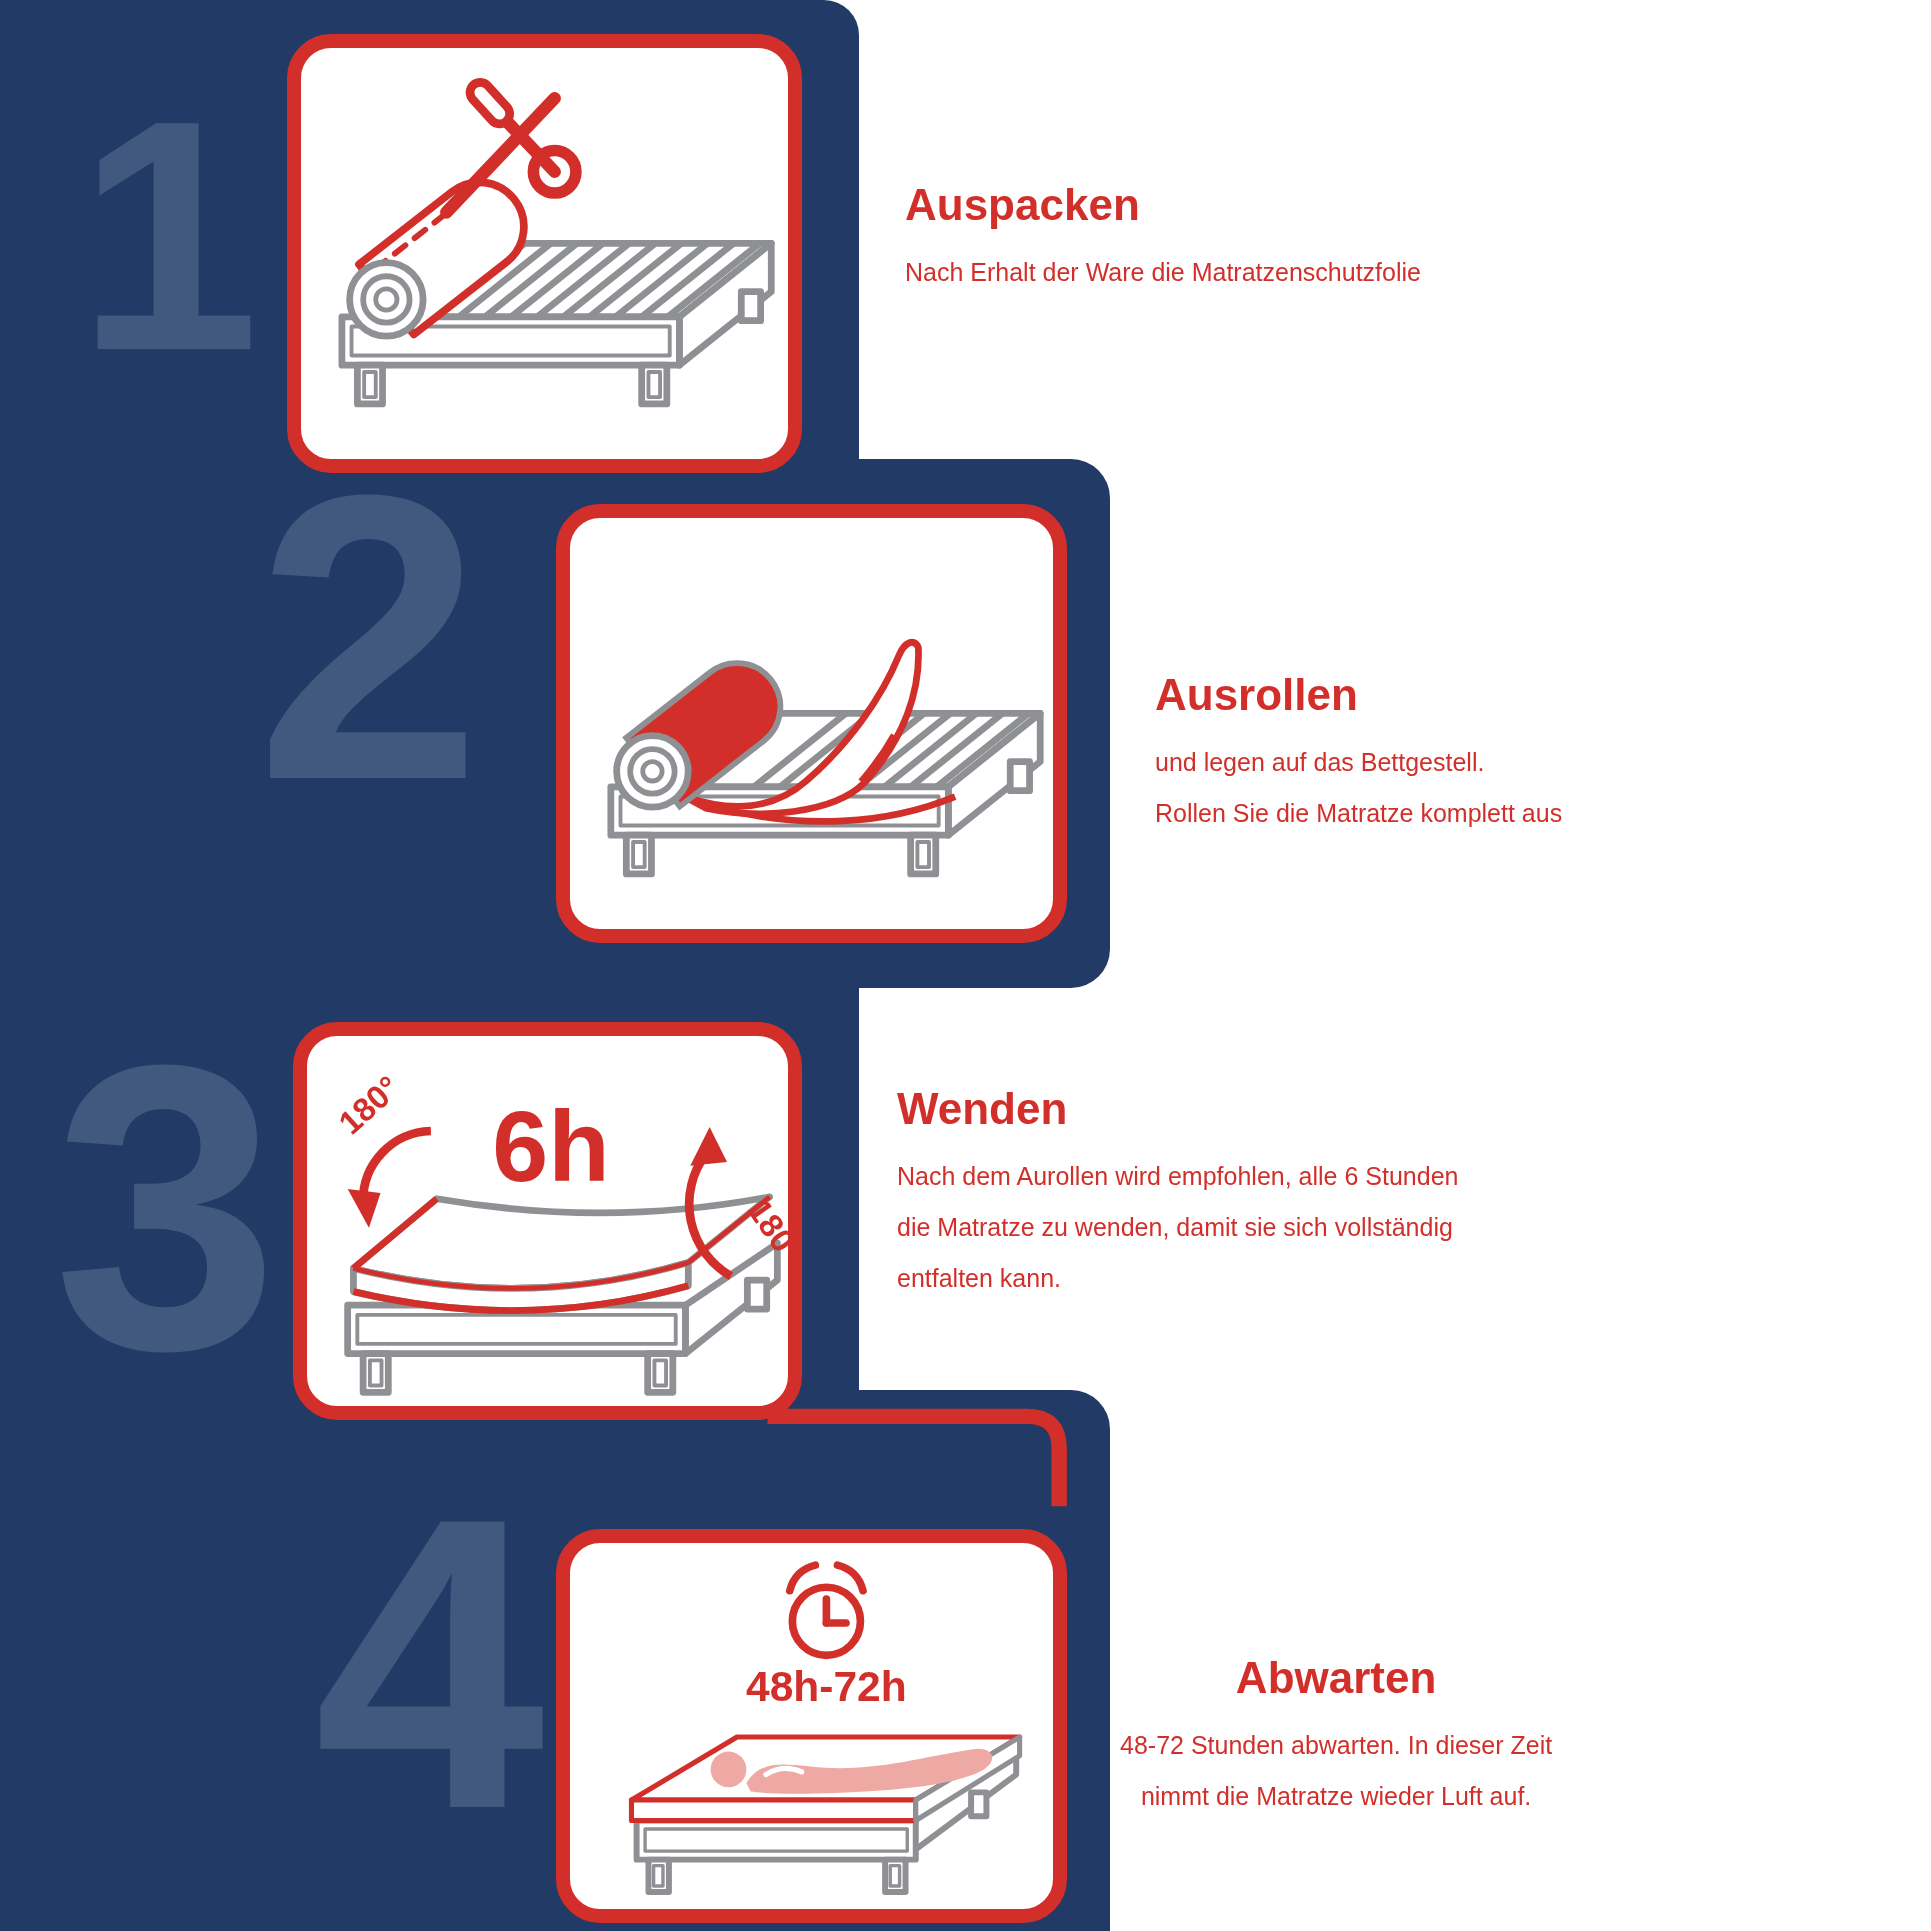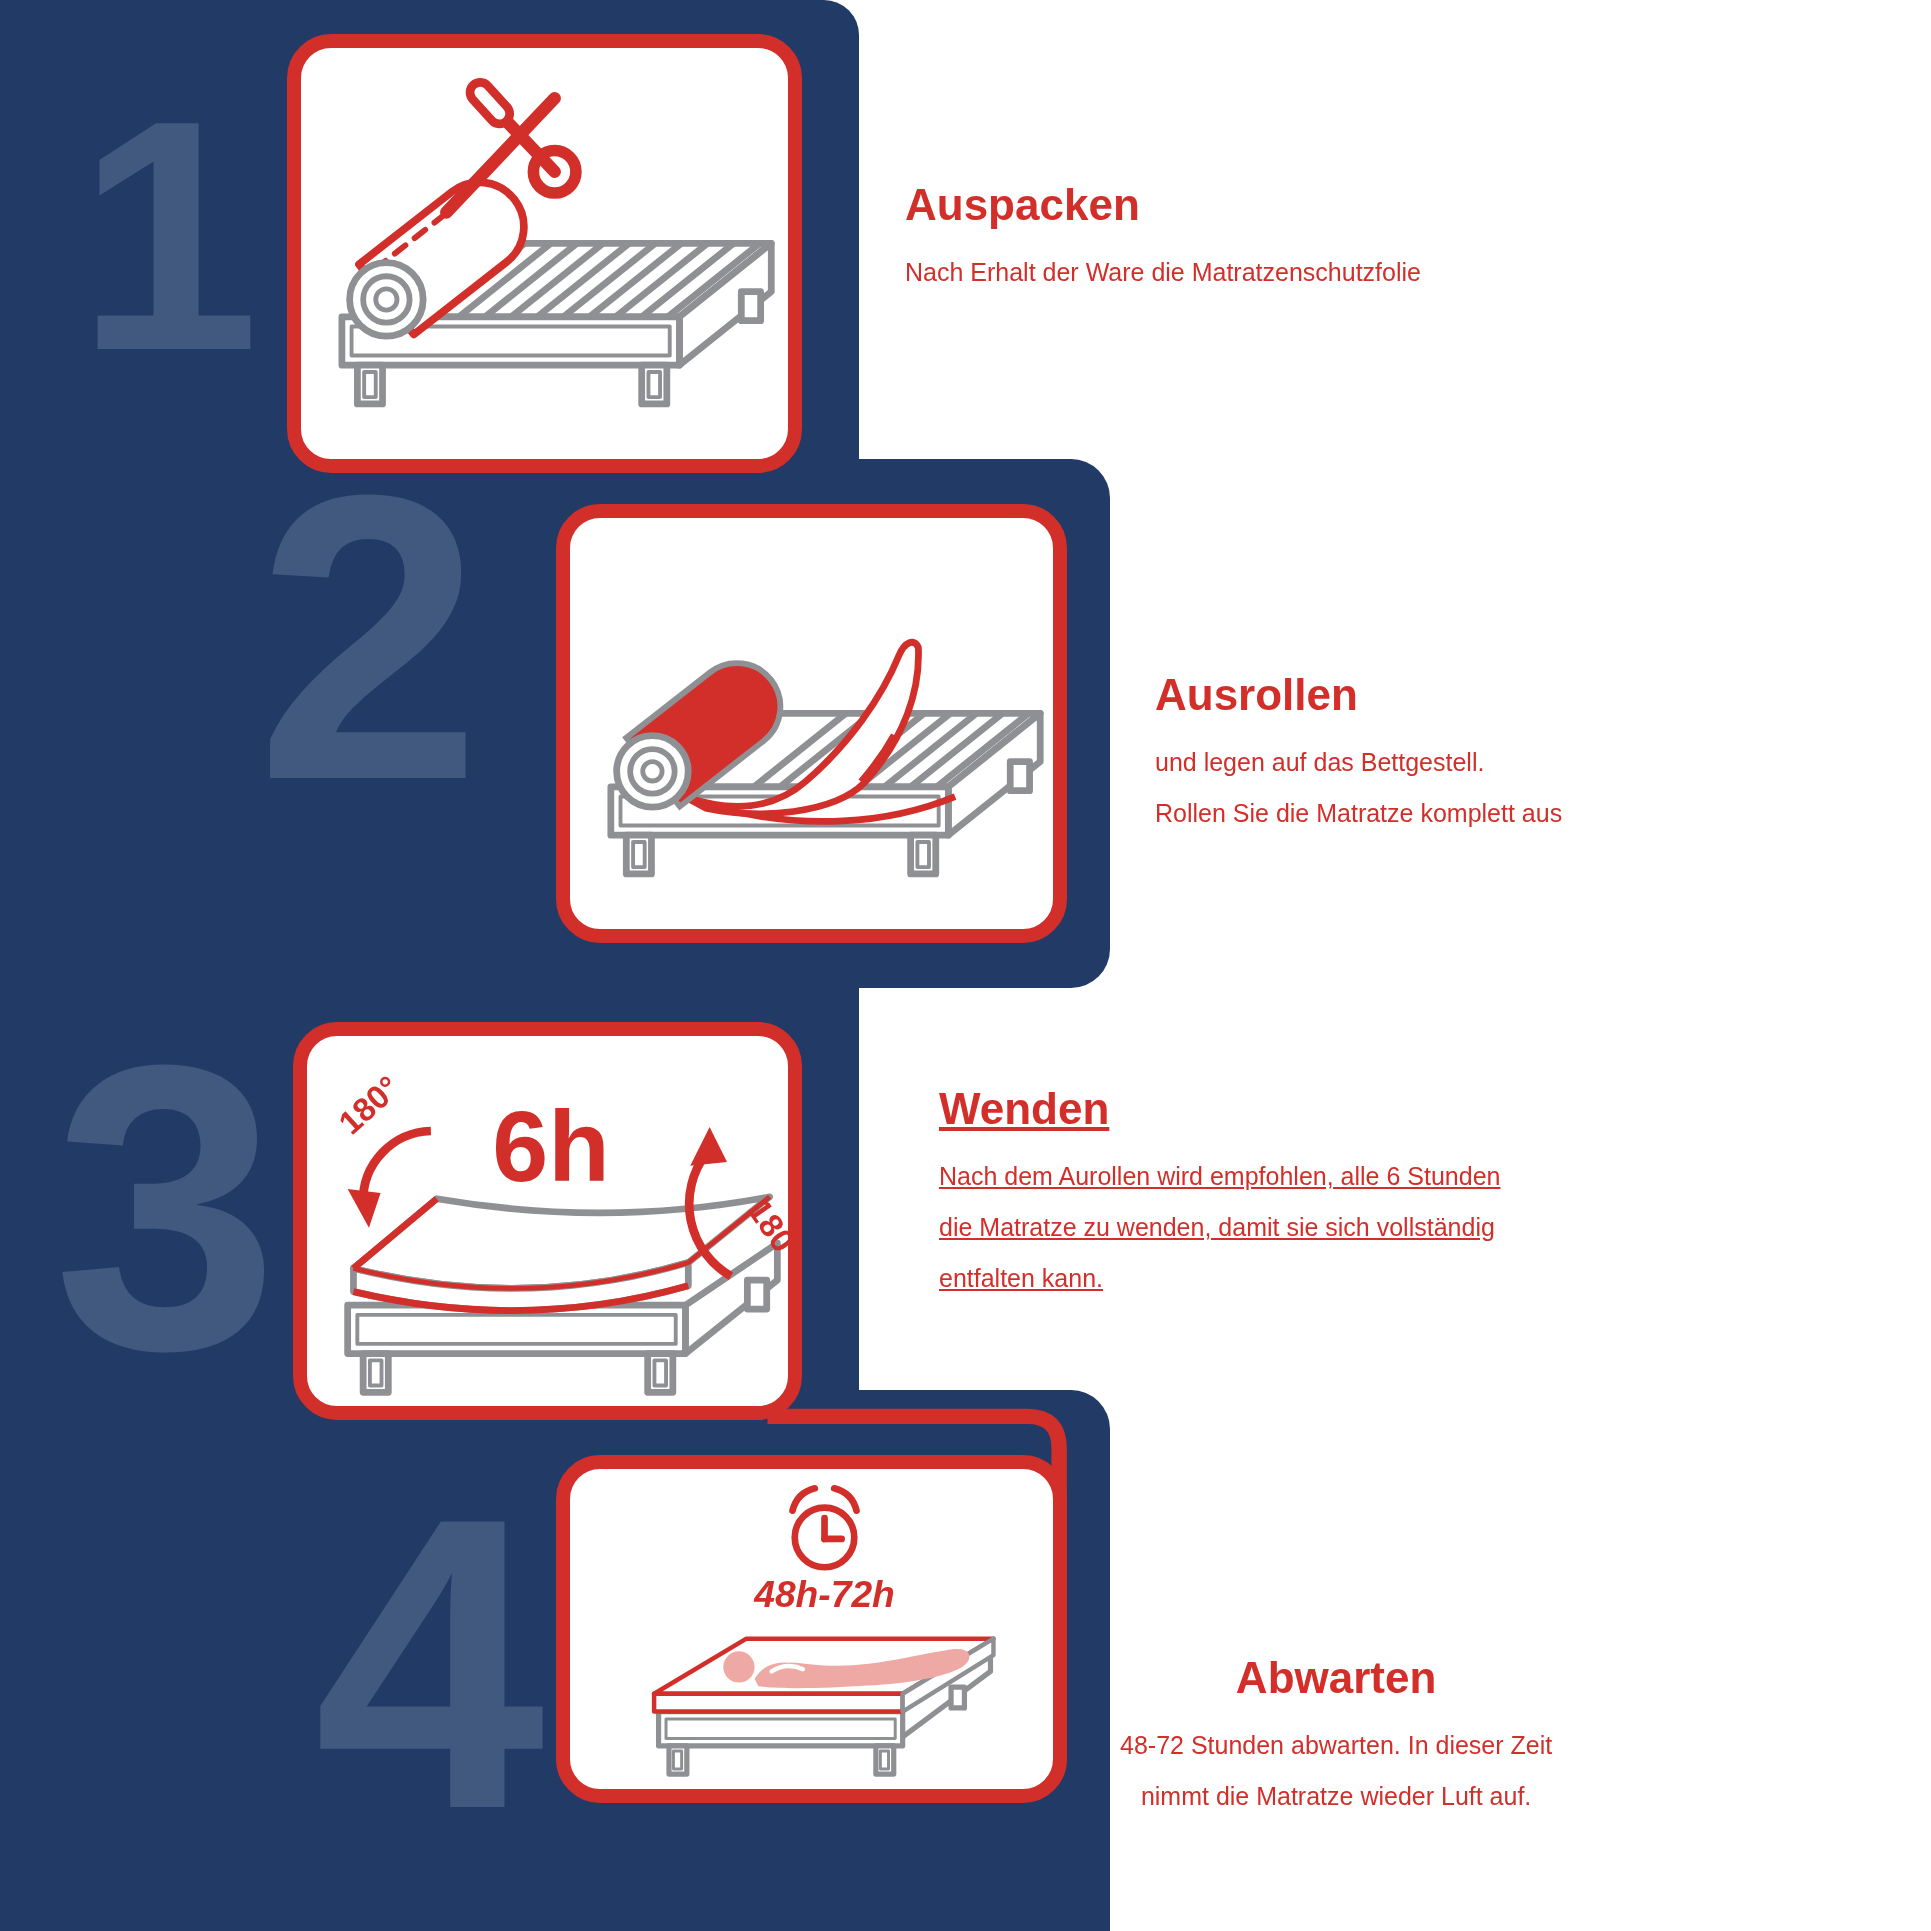--- a/index.html
+++ b/index.html
@@ -134,21 +134,21 @@
       </g>
       <text transform="translate(72 80) rotate(-42)" font-size="34" font-weight="bold" fill="#d32f2a" text-anchor="middle">180°</text>
       <g>
         <path d="M438 248 A86 86 0 0 1 412 122" stroke="#d32f2a" stroke-width="9" fill="none"></path>
         <path d="M396 134 L416 94 L434 130 Z" fill="#d32f2a"></path>
       </g>
       <text transform="translate(474 208) rotate(55)" font-size="34" font-weight="bold" fill="#d32f2a" text-anchor="middle">180°</text>
     </svg>
   </div>
 
-  <div class="card" style="left:556px;top:1455px;width:511px;height:348px;font-style:italic;">
+  <div class="card" style="left:556px;top:1529px;width:511px;height:394px;">
     <svg viewBox="0 0 499 430">
 
       <g stroke="#d32f2a" fill="none" stroke-linecap="round">
         <circle cx="267" cy="92" r="40" stroke-width="9"></circle>
         <path d="M267 94 V66" stroke-width="9"></path>
         <path d="M267 94 H290" stroke-width="9"></path>
         <path d="M224 56 Q230 32 254 26" stroke-width="9"></path>
         <path d="M310 56 Q304 32 280 26" stroke-width="9"></path>
       </g>
       <text x="267" y="186" font-size="50" font-weight="bold" fill="#d32f2a" text-anchor="middle">48h-72h</text>
@@ -182,21 +182,21 @@
     <div class="title">Auspacken</div>
     <div class="line">Nach Erhalt der Ware die Matratzenschutzfolie</div>
   </div>
 
   <div class="text-block" style="left:1155px;top:645px;margin-top:25px;">
     <div class="title">Ausrollen</div>
     <div class="line">und legen auf das Bettgestell.</div>
     <div class="line">Rollen Sie die Matratze komplett aus</div>
   </div>
 
-  <div class="text-block" style="left:939px;top:1084px;text-decoration:underline;">
+  <div class="text-block" style="left:897px;top:1084px;">
     <div class="title">Wenden</div>
     <div class="line">Nach dem Aurollen wird empfohlen, alle 6 Stunden</div>
     <div class="line">die Matratze zu wenden, damit sie sich vollständig</div>
     <div class="line">entfalten kann.</div>
   </div>
 
   <div class="text-block" style="left:1120px;top:1653px;text-align:center;">
     <div class="title">Abwarten</div>
     <div class="line">48-72 Stunden abwarten. In dieser Zeit</div>
     <div class="line">nimmt die Matratze wieder Luft auf.</div>

